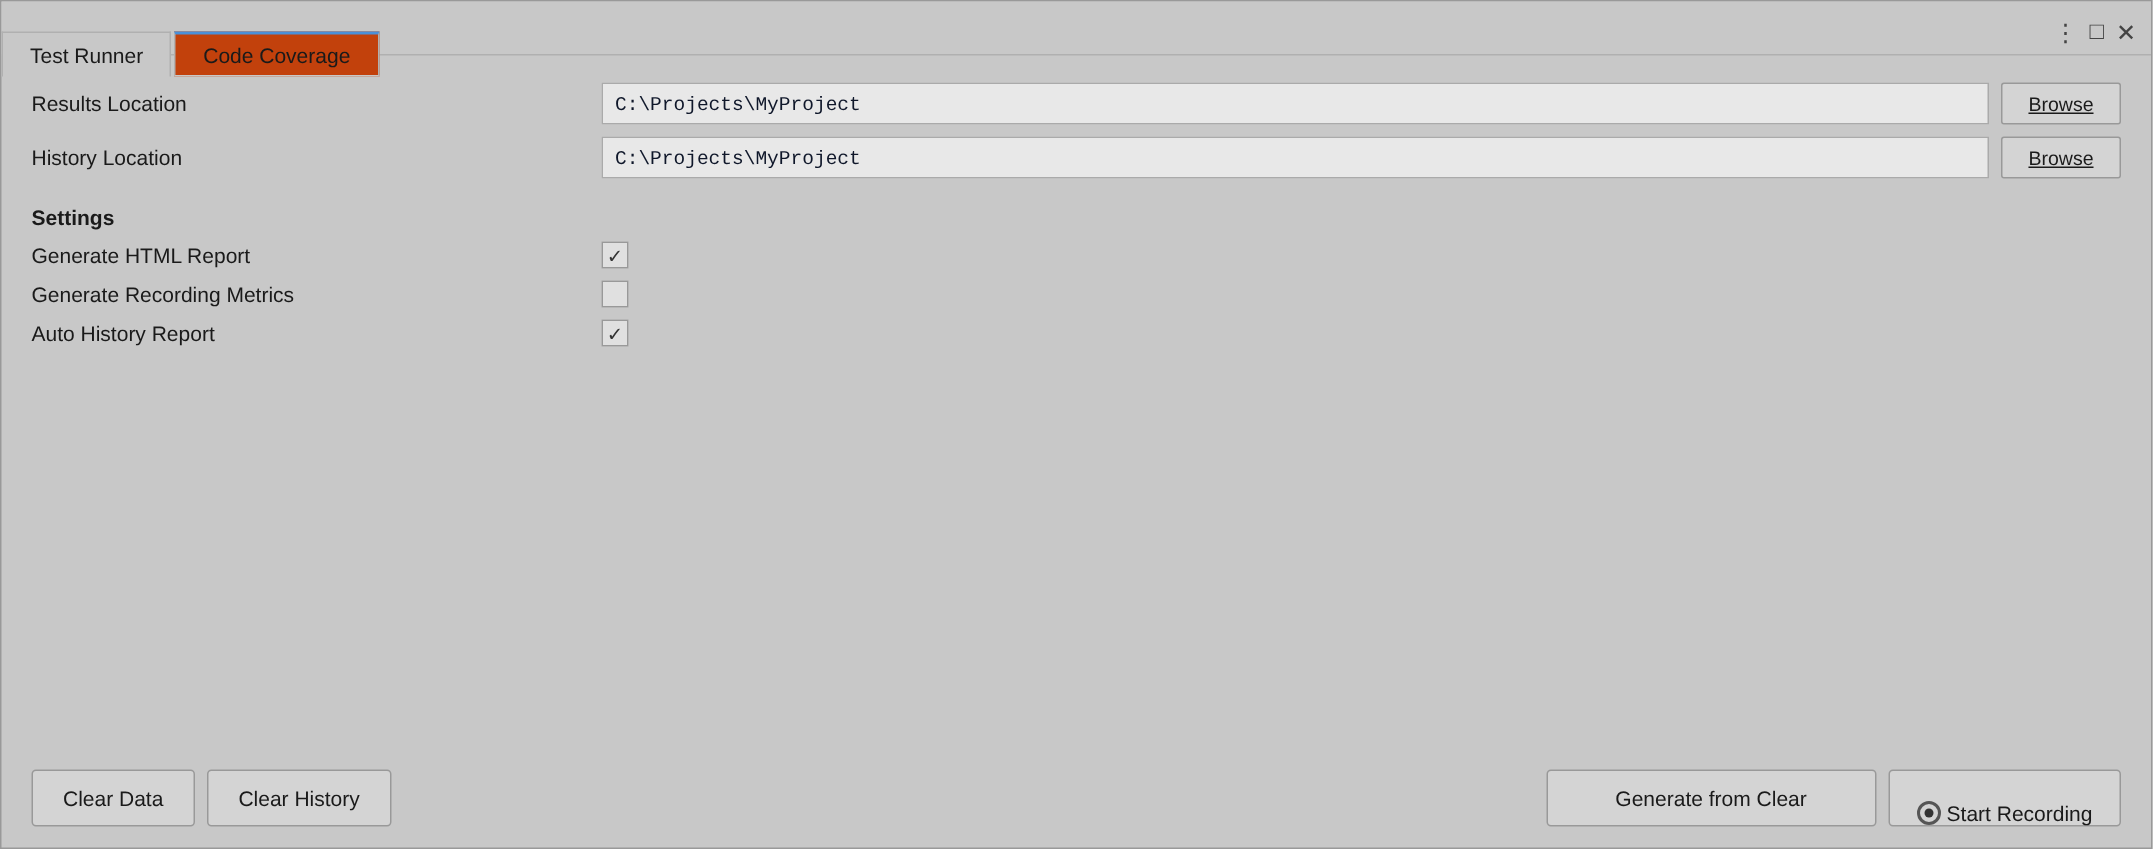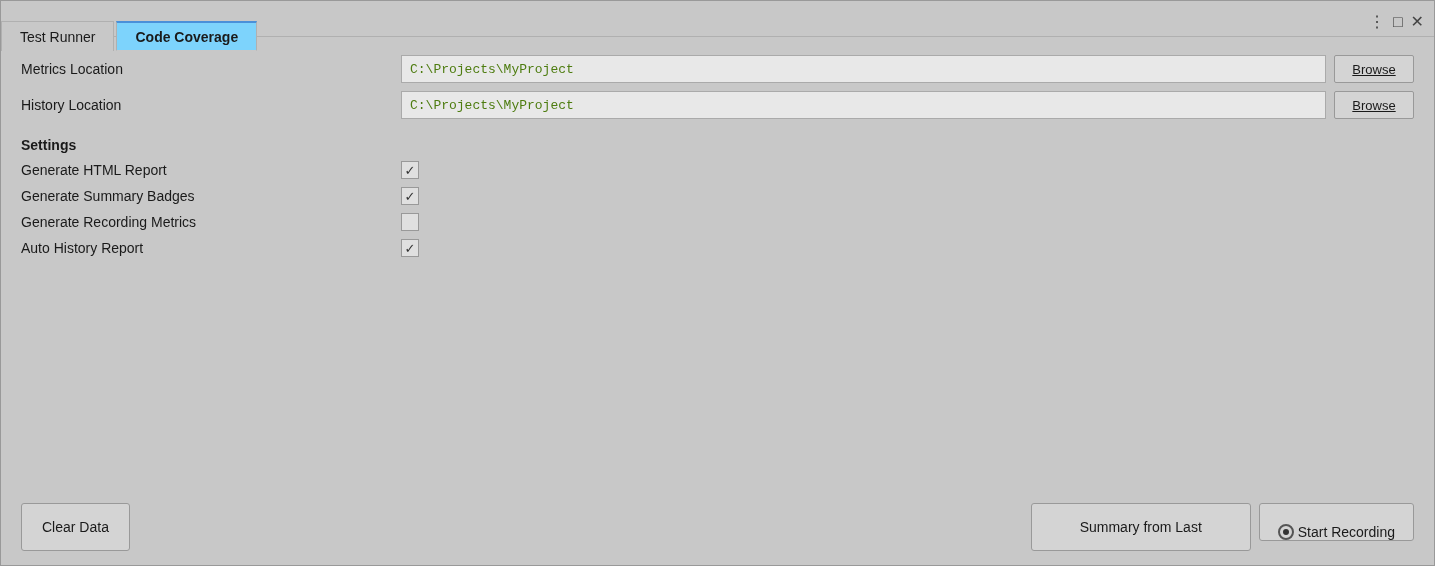--- a/index.html
+++ b/index.html
@@ -52,24 +52,24 @@
       font-size: 14px;
       color: #1a1a1a;
       margin-right: 2px;
       height: 30px;
       display: flex;
       align-items: center;
       justify-content: center;
     }
 
     .tab.active {
-      background: #7dd3fc;
+      background: #c2410c;
       border-top: 2px solid #4a90d9;
       border-bottom: 1px solid #c8c8c8;
-      font-weight: bold;
+      font-weight: normal;
       position: relative;
       z-index: 2;
       margin-top: 29px;
     }
 
     .title-bar-controls {
       display: flex;
       align-items: center;
       gap: 8px;
       font-size: 16px;
@@ -118,21 +118,21 @@
     }
 
     .text-input {
       flex: 1;
       height: 28px;
       border: 1px solid #aaa;
       background: #e8e8e8;
       padding: 0 8px;
       font-size: 13px;
       font-family: 'Consolas', 'Courier New', monospace;
-      color: #4d7c0f;
+      color: #0f172a;
       outline: none;
     }
 
     .browse-btn, .select-btn {
       height: 28px;
       min-width: 80px;
       background: #d4d4d4;
       border: 1px solid #999;
       border-radius: 2px;
       cursor: pointer;
@@ -176,21 +176,21 @@
 
     .bottom-bar {
       display: flex;
       align-items: center;
       padding: 10px 20px 14px 20px;
       gap: 8px;
       margin-top: auto;
     }
 
     .action-btn {
-      height: 48px;
+      height: 38px;
       background: #d4d4d4;
       border: 1px solid #999;
       border-radius: 3px;
       cursor: pointer;
       font-size: 14px;
       padding: 0 20px;
       color: #1a1a1a;
     }
 
     .action-btn.primary {
@@ -253,21 +253,21 @@
     <div class="title-bar-controls">
       <span>⋮</span>
       <span>□</span>
       <span>✕</span>
     </div>
   </div>
 
   <div class="content">
 
     <div class="form-row">
-      <div class="form-label">Metrics Location</div>
+      <div class="form-label">Results Location</div>
       <div class="input-row">
         <input type="text" class="text-input" value="C:\Projects\MyProject" style="">
         <button class="browse-btn">Browse</button>
       </div>
     </div>
 
     <div class="form-row">
       <div class="form-label">History Location</div>
       <div class="input-row">
         <input type="text" class="text-input" value="C:\Projects\MyProject" style="">
@@ -281,48 +281,43 @@
 
 
     <div class="form-row">
       <div class="form-label">Generate HTML Report</div>
       <div class="checkbox-wrapper">
         <div class="checkbox checked"></div>
       </div>
     </div>
 
 
-    <div class="form-row">
-      <div class="form-label">Generate Summary Badges</div>
-      <div class="checkbox-wrapper">
-        <div class="checkbox checked"></div>
-      </div>
-    </div>
 
     <div class="form-row">
       <div class="form-label">Generate Recording Metrics</div>
       <div class="checkbox-wrapper">
         <div class="checkbox"></div>
       </div>
     </div>
 
     <div class="form-row">
       <div class="form-label">Auto History Report</div>
       <div class="checkbox-wrapper">
         <div class="checkbox checked"></div>
       </div>
     </div>
 
   </div>
 
   <div class="bottom-bar">
     <button class="action-btn">Clear Data</button>
+    <button class="action-btn">Clear History</button>
     <div class="spacer"></div>
     <div class="bottom-right">
-      <button class="action-btn primary">Summary from Last</button>
+      <button class="action-btn primary">Generate from Clear</button>
       <button class="record-btn">
         <div class="radio-icon"></div>
         <span>Start Recording</span>
       </button>
     </div>
   </div>
 
 </div>
 
 </body></html>

